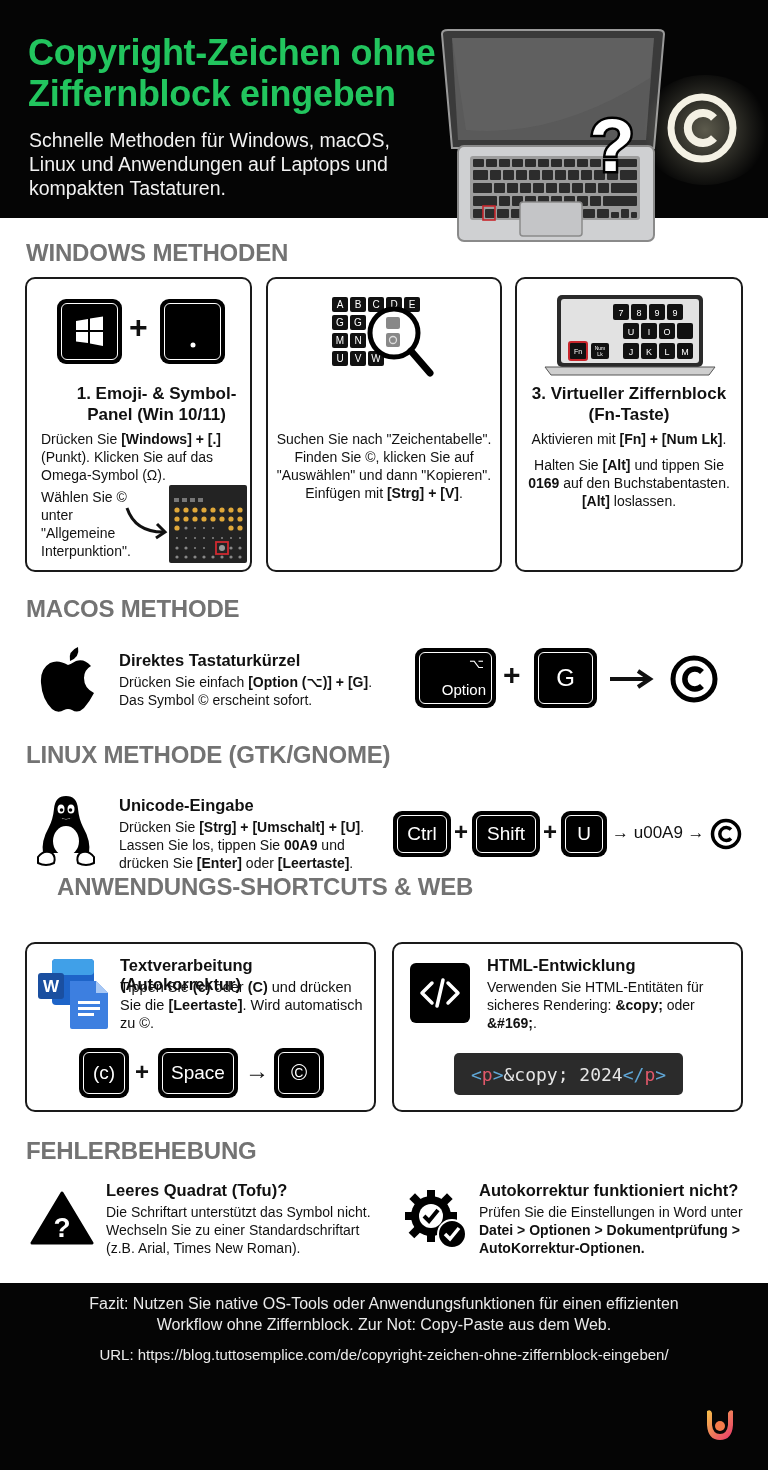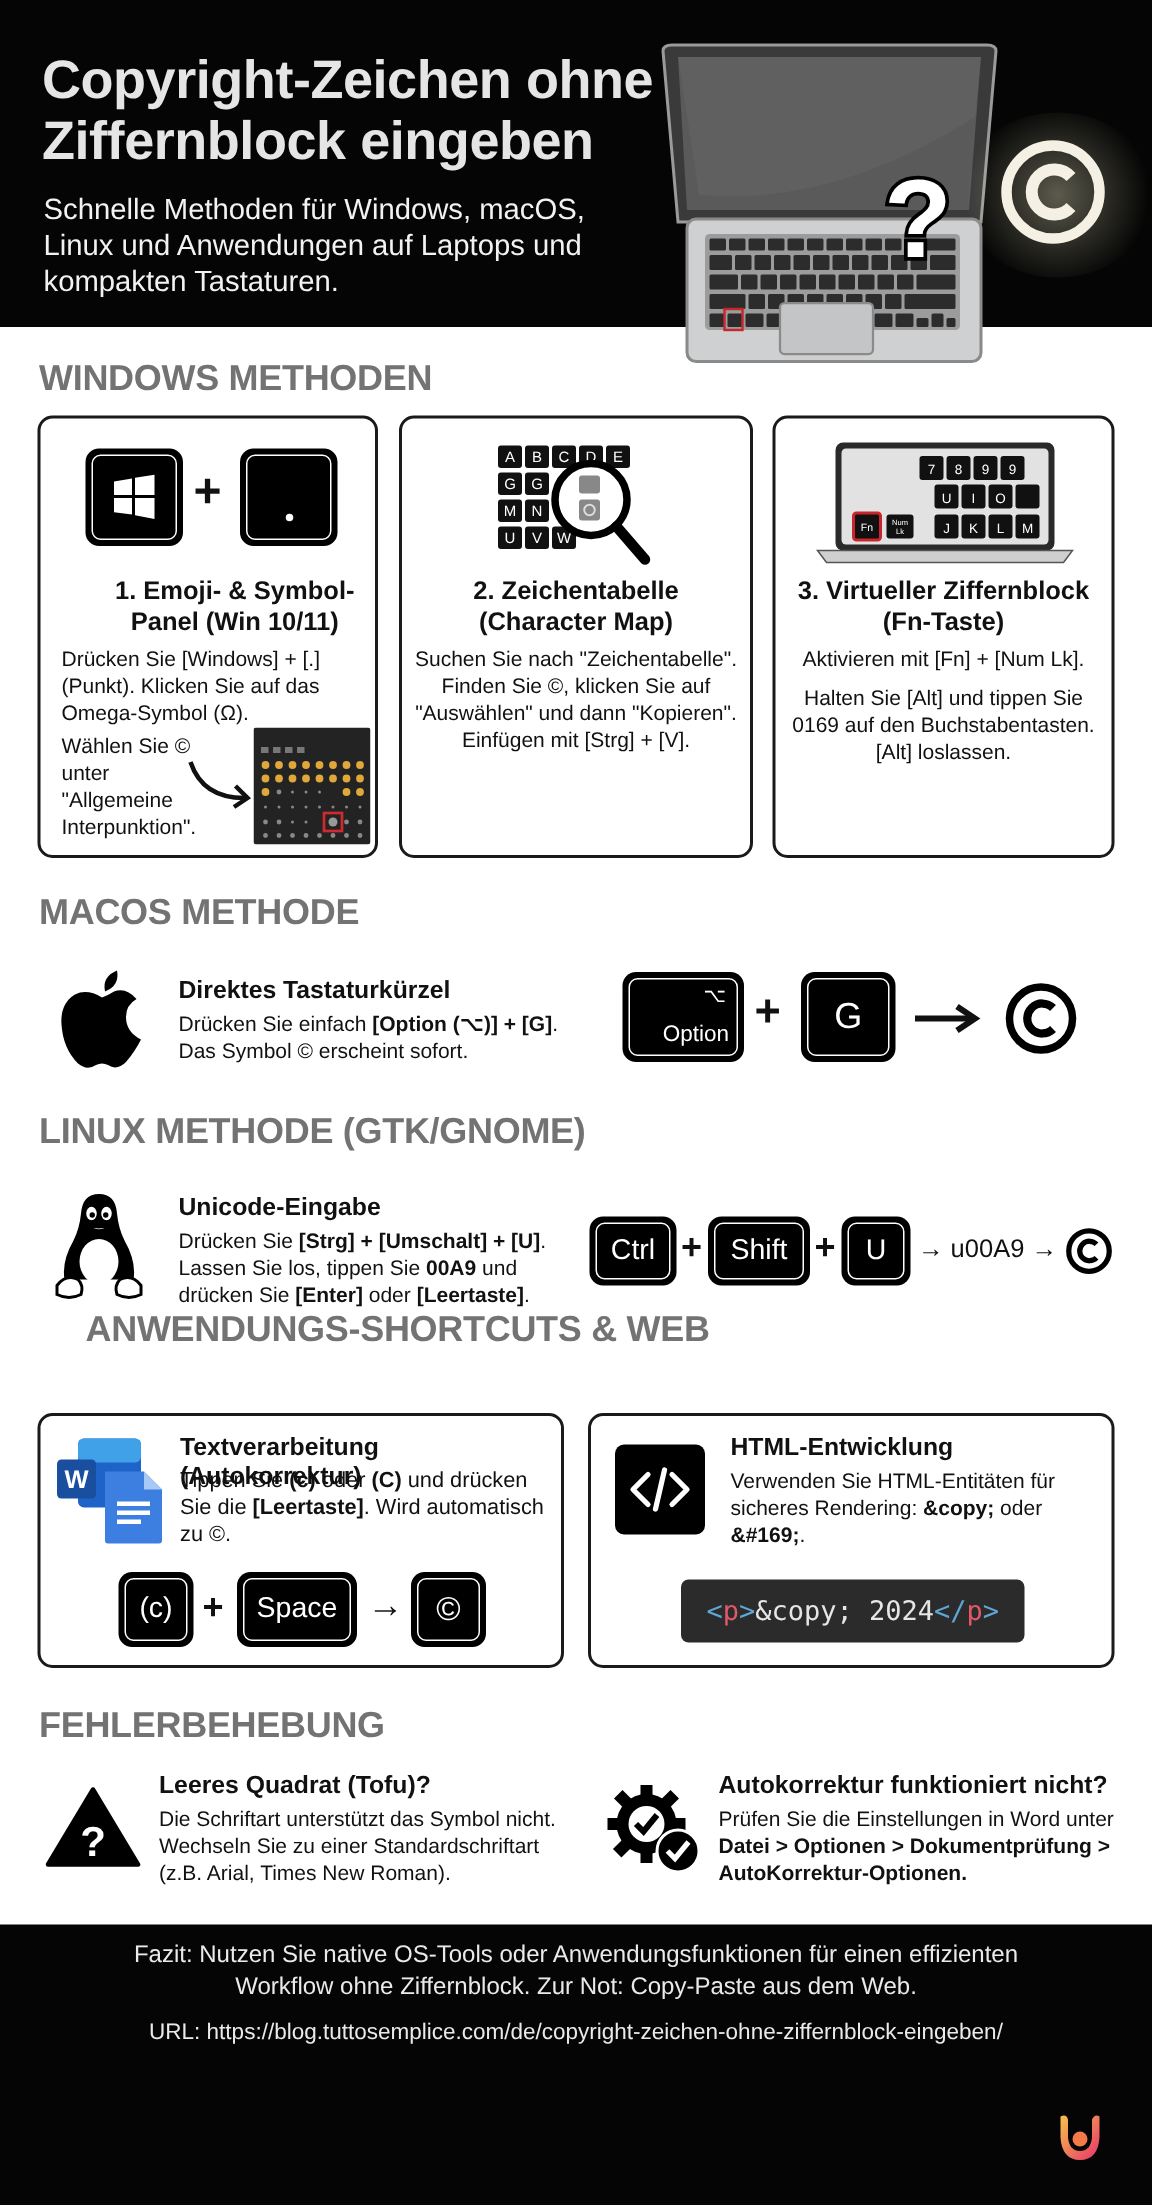--- a/index.html
+++ b/index.html
@@ -1,33 +1,33 @@
 <!DOCTYPE html>
 <html><head>
 <meta charset="utf-8">
 <style>
   * { box-sizing: border-box; margin: 0; padding: 0; }
   html, body { width: 768px; height: 1470px; background: #ffffff; overflow: hidden; }
   body { font-family: "Liberation Sans", "DejaVu Sans", sans-serif; color: #111; position: relative; }
 
   
   .hero { position: absolute; left: 0; top: 0; width: 768px; height: 218px; background: #050505; }
-  .hero-title { position: absolute; left: 28px; top: 32px; width: 470px; font-size: 36px; line-height: 41px; font-weight: bold; color: #e5e5e5; letter-spacing: -0.3px; }
+  .hero-title { position: absolute; left: 28px; top: 32px; width: 470px; font-size: 36px; line-height: 41px; font-weight: bold; color: #22c55e; letter-spacing: -0.3px; }
   .hero-sub { position: absolute; left: 29px; top: 128px; width: 400px; font-size: 19.5px; line-height: 24px; color: #f2f2f2; }
   .laptop { position: absolute; left: 436px; top: 28px; width: 230px; height: 216px; }
   .glow { position: absolute; left: 640px; top: 75px; width: 130px; height: 110px; border-radius: 50%; background: radial-gradient(circle, rgba(255,250,210,0.35) 0%, rgba(255,250,210,0.08) 55%, rgba(0,0,0,0) 72%); }
   .hero-copyright { position: absolute; left: 666px; top: 92px; width: 72px; height: 72px; }
 
   
   .section-title { position: absolute; left: 26px; font-size: 24px; font-weight: bold; color: #737373; letter-spacing: -0.2px; }
 
   .card { position: absolute; border: 2px solid #1a1a1a; border-radius: 10px; background: #fff; }
   .card-title { font-weight: bold; font-size: 17px; line-height: 21px; text-align: center; color: #111; }
   .card-text { font-size: 14px; line-height: 18px; text-align: center; color: #111; }
-  .card-text b { font-weight: normal; }
+  .card-text b { font-weight: bold; }
 
   .key { position: absolute; background: #000; border-radius: 9px; }
   .key::after { content: ""; position: absolute; left: 4px; top: 4px; right: 4px; bottom: 4px; border: 1.5px solid #fff; border-radius: 6px; }
   .key-label { position: absolute; left: 0; right: 0; top: 0; bottom: 0; display: flex; align-items: center; justify-content: center; color: #fff; font-size: 19px; z-index: 2; }
   .plus { position: absolute; font-weight: bold; color: #111; }
 
   .row-title { font-weight: bold; font-size: 16.5px; color: #111; }
   .row-text { font-size: 14px; line-height: 18px; color: #111; }
 
   
@@ -240,21 +240,20 @@
         <text x="28" y="67">V</text>
       <rect x="38" y="56" width="16" height="15" rx="2" fill="#111"></rect>
         <text x="46" y="67">W</text>
     </g>
     <circle cx="64" cy="38" r="24" fill="#fff" stroke="#000" stroke-width="5"></circle>
     <rect x="56" y="22" width="14" height="12" rx="2" fill="#888"></rect>
     <rect x="56" y="38" width="14" height="14" rx="2" fill="#888"></rect>
     <circle cx="63" cy="45" r="3.5" fill="none" stroke="#ddd" stroke-width="1.3"></circle>
     <line x1="81" y1="56" x2="100" y2="78" stroke="#000" stroke-width="7" stroke-linecap="round"></line>
   </svg>
-  <div class="card-title" style="position:absolute; left:6px; right:6px; top:104px;">2. Zeichentabelle (Character Map)</div>
   <div class="card-text" style="position:absolute; left:8px; right:8px; top:151px;">
     <span>Suchen Sie nach "Zeichentabelle". Finden Sie ©, klicken Sie auf "Auswählen" und dann "Kopieren". Einfügen mit </span><b>[Strg] + [V]</b><span>.</span>
   </div>
 </div>
 
 <div class="card" style="left:515px; top:277px; width:228px; height:295px;">
   <svg style="position:absolute; left:26px; top:14px; width:174px; height:84px;" viewBox="0 0 174 84">
     <rect x="14" y="2" width="146" height="72" rx="5" fill="#2a2a2a"></rect>
     <rect x="18" y="6" width="138" height="64" rx="3" fill="#e2e2e2"></rect>
     <path d="M2 74 L172 74 L166 82 L8 82 Z" fill="#cfcfcf" stroke="#555" stroke-width="1"></path>

